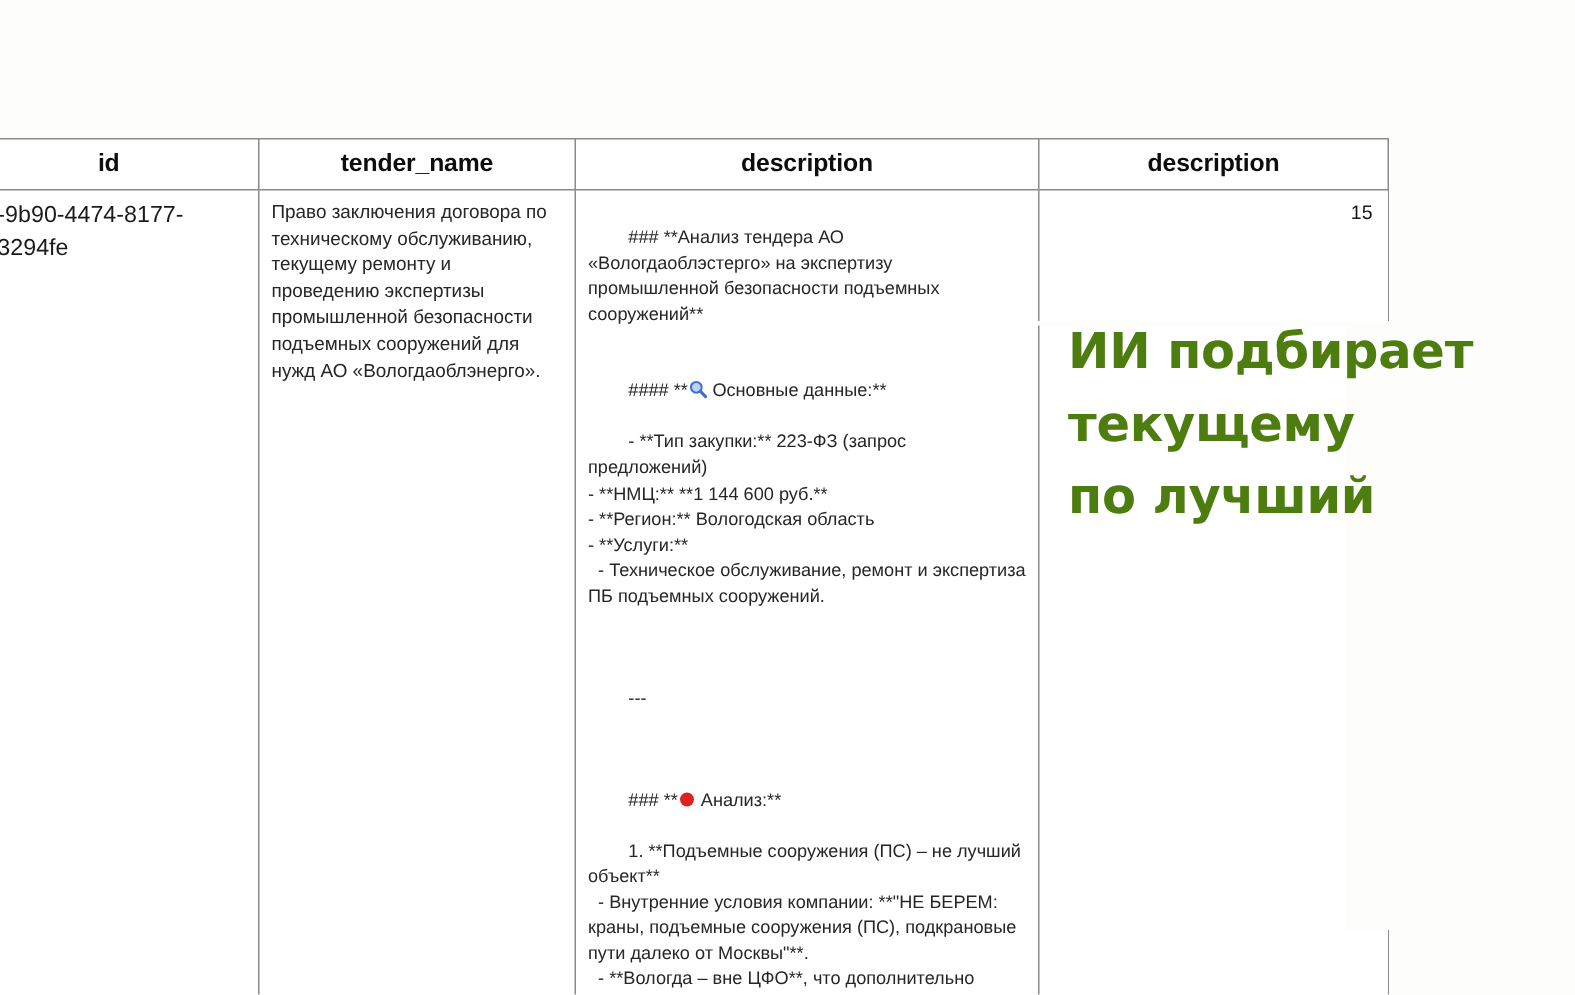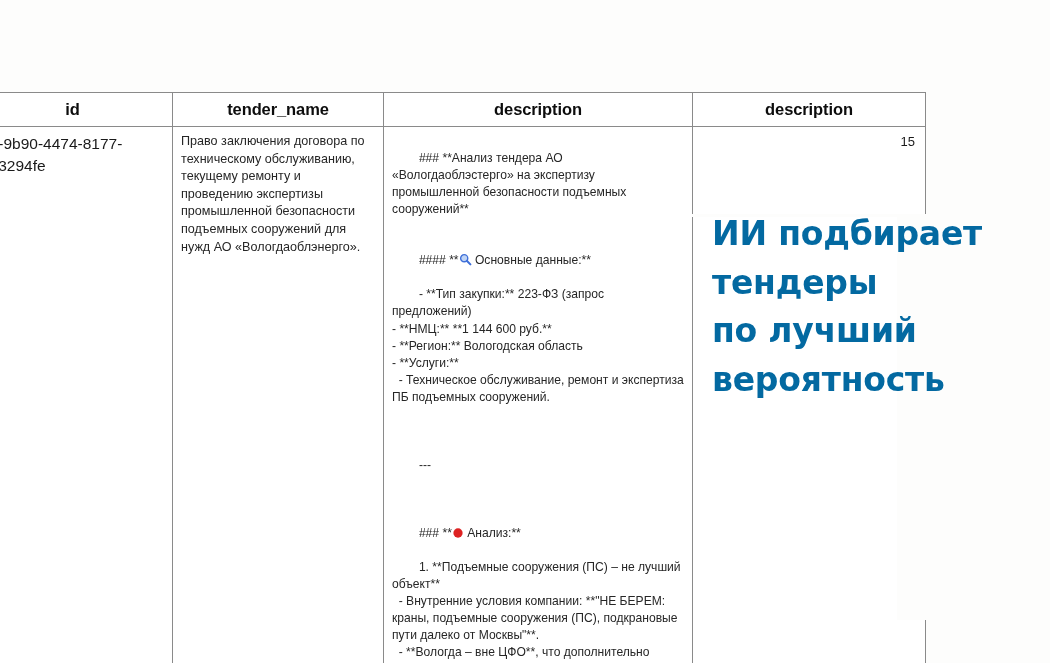--- a/index.html
+++ b/index.html
@@ -103,21 +103,21 @@
     vertical-align: -2px;
   }
   .emoji svg { display: block; }
 
   
   #headline {
     position: absolute;
     left: 712px;
     top: 210px;
     width: 330px;
-    color: #0369a1;
+    color: #4d7c0f;
     font-family: "DejaVu Sans", sans-serif;
     font-weight: bold;
     font-size: 33px;
     line-height: 48.5px;
     letter-spacing: -0.2px;
   }
   #headline .hl-line { display: block; white-space: nowrap; }
 </style>
 </head>
 <body>
@@ -165,16 +165,15 @@
       <td class="cell-prob prob-cell">15</td>
     </tr>
   </tbody>
 </table>
 
 <div id="prob-mask"></div>
 <div id="prob-mask-bottom"></div>
 
 <div id="headline">
   <span class="hl-line">ИИ подбирает</span>
-  <span class="hl-line">тендеры</span>
+  <span class="hl-line">текущему</span>
   <span class="hl-line">по лучший</span>
-  <span class="hl-line">вероятность</span>
 </div>
 
 </body></html>

